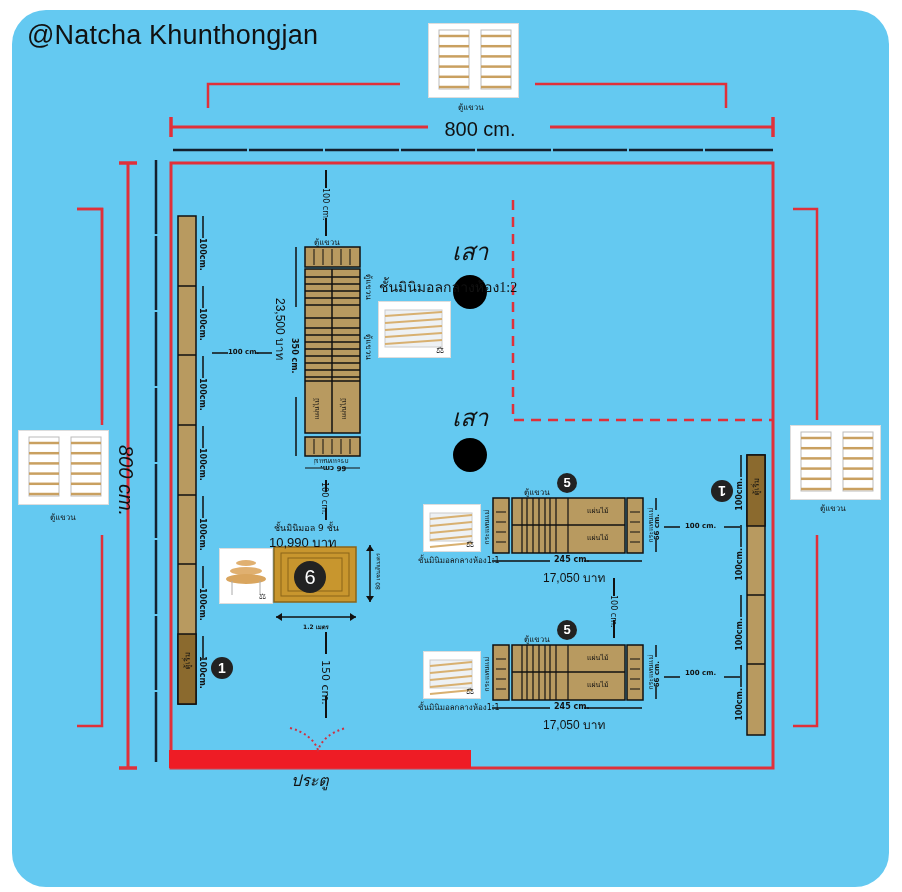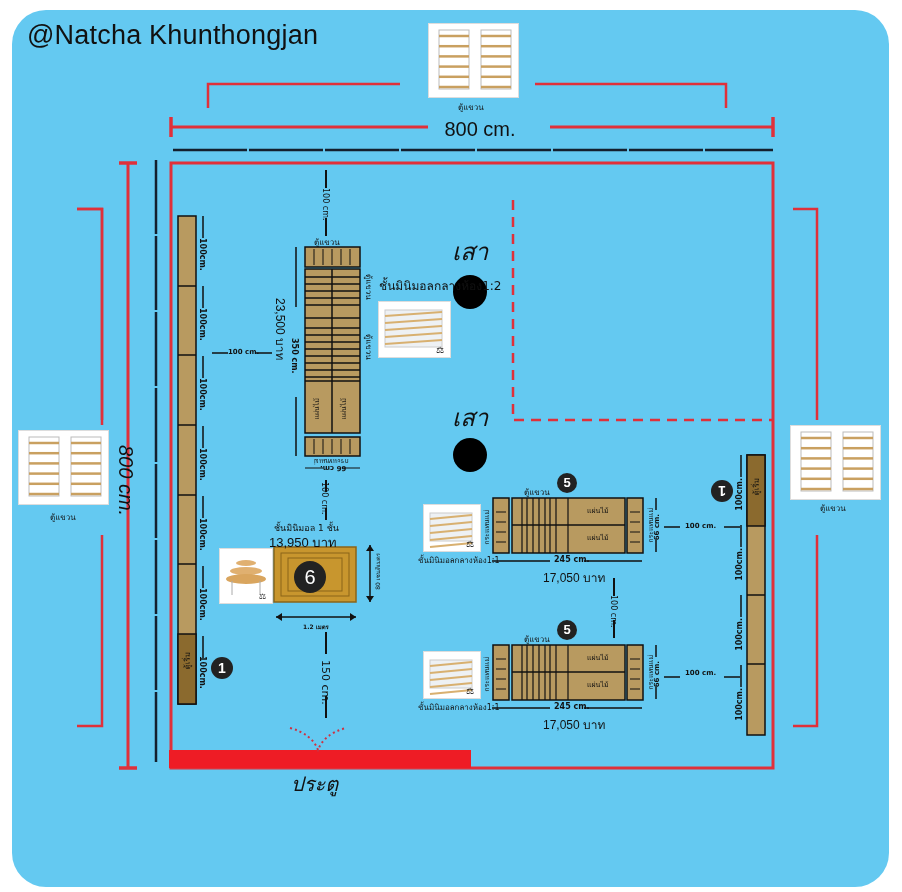--- a/index.html
+++ b/index.html
@@ -273,40 +273,40 @@
 <div class="cap" style="left:314px;top:236px;font-size:8px;">ตู้แขวน</div>
 <div class="cap vert" style="left:362px;top:274px;font-size:8px;">ตู้แขวน</div>
 <div class="cap vert" style="left:362px;top:334px;font-size:8px;">ตู้แขวน</div>
 <div class="cap vert" style="left:311px;top:398px;font-size:7px;transform:rotate(180deg);">แผ่นไม้</div>
 <div class="cap vert" style="left:338px;top:398px;font-size:7px;transform:rotate(180deg);">แผ่นไม้</div>
 <div class="cap" style="left:314px;top:456px;font-size:7px;transform:rotate(180deg);">กระแทนแม่</div>
 <div class="cap" style="left:320px;top:464px;font-size:7px;font-weight:bold;transform:rotate(180deg);">66 cm.</div>
 <div class="cap vert" style="left:290px;top:338px;font-size:8px;font-weight:bold;">350 cm.</div>
 <div class="cap vert" style="left:271px;top:298px;font-size:12px;font-family:'Liberation Sans',sans-serif;">23,500 บาท</div>
 <div class="cap vert" style="left:320px;top:482px;font-size:8px;">100 cm.</div>
-<div class="cap" style="left:379px;top:276px;font-size:12px;">ชั้นมินิมอลกลางห้อง1:2</div>
+<div class="cap" style="left:379px;top:276px;font-size:14px;font-family:Liberation Serif, serif;">ชั้นมินิมอลกลางห้อง1:2</div>
 <div class="photo" style="left:378px;top:301px;width:71px;height:55px;">
   <svg width="71" height="55">
       <g id="gondola-art-1">
         <rect x="6" y="8" width="57" height="37" fill="#eef1f4" stroke="#ccc"></rect>
         <line x1="6" y1="14" x2="63" y2="10" stroke="#d8b070" stroke-width="2"></line>
         <line x1="6" y1="21" x2="63" y2="17" stroke="#d8b070" stroke-width="2"></line>
         <line x1="6" y1="28" x2="63" y2="24" stroke="#d8b070" stroke-width="2"></line>
         <line x1="6" y1="35" x2="63" y2="31" stroke="#d8b070" stroke-width="2"></line>
         <line x1="6" y1="42" x2="63" y2="38" stroke="#d8b070" stroke-width="2"></line>
         <text x="57" y="51" font-size="9">⚖</text>
       </g>
     </svg>
 </div>
 
 <div class="abs" style="left:452px;top:232px;font-size:24px;color:#111;">เสา</div>
 <div class="abs" style="left:452px;top:398px;font-size:24px;color:#111;">เสา</div>
 
-<div class="cap" style="left:274px;top:521px;font-size:9px;">ชั้นมินิมอล 1 ชั้น</div>
-<div class="cap" style="left:269px;top:532px;font-size:13px;font-family:'Liberation Sans',sans-serif;">13,950 บาท</div>
+<div class="cap" style="left:274px;top:521px;font-size:9px;">ชั้นมินิมอล 9 ชั้น</div>
+<div class="cap" style="left:269px;top:532px;font-size:13px;font-family:'Liberation Sans',sans-serif;">10,990 บาท</div>
 <div class="badge" style="left:294px;top:561px;width:32px;height:32px;line-height:32px;font-size:20px;font-weight:normal;">6</div>
 <div class="cap vert" style="left:373px;top:553px;font-size:6px;transform:rotate(180deg);">80 เซนติเมตร</div>
 <div class="cap" style="left:303px;top:622px;font-size:6px;font-weight:bold;">1.2 เมตร</div>
 <div class="cap vert" style="left:319px;top:660px;font-size:11px;">150 cm.</div>
 <div class="photo" style="left:219px;top:548px;width:52px;height:54px;">
   <svg width="52" height="54">
     <ellipse cx="26" cy="14" rx="10" ry="3" fill="#e0b070"></ellipse>
     <ellipse cx="26" cy="22" rx="16" ry="4" fill="#e0b070"></ellipse>
     <ellipse cx="26" cy="30" rx="20" ry="5" fill="#d9a55e"></ellipse>
     <line x1="12" y1="32" x2="12" y2="46" stroke="#aaa"></line>
@@ -365,13 +365,13 @@
 
 <div id="right-seg-labels">
     <div class="cap vert" style="left: 735px; top: 478px; font-size: 8px; font-weight: bold; transform: rotate(180deg);">100cm.</div>
     <div class="cap vert" style="left: 735px; top: 548px; font-size: 8px; font-weight: bold; transform: rotate(180deg);">100cm.</div>
     <div class="cap vert" style="left: 735px; top: 618px; font-size: 8px; font-weight: bold; transform: rotate(180deg);">100cm.</div>
     <div class="cap vert" style="left: 735px; top: 688px; font-size: 8px; font-weight: bold; transform: rotate(180deg);">100cm.</div>
   </div>
 <div class="cap vert" style="left:750px;top:478px;font-size:8px;transform:rotate(180deg);">ตู้เริ่ม</div>
 <div class="badge" style="left:711px;top:480px;width:22px;height:22px;line-height:22px;font-size:14px;transform:rotate(180deg);">1</div>
 
-<div class="abs" style="left:291px;top:768px;font-size:20px;color:#111;">ประตู</div>
+<div class="abs" style="left:291px;top:768px;font-size:16px;color:#111;">ประตู</div>
 
 </body></html>

